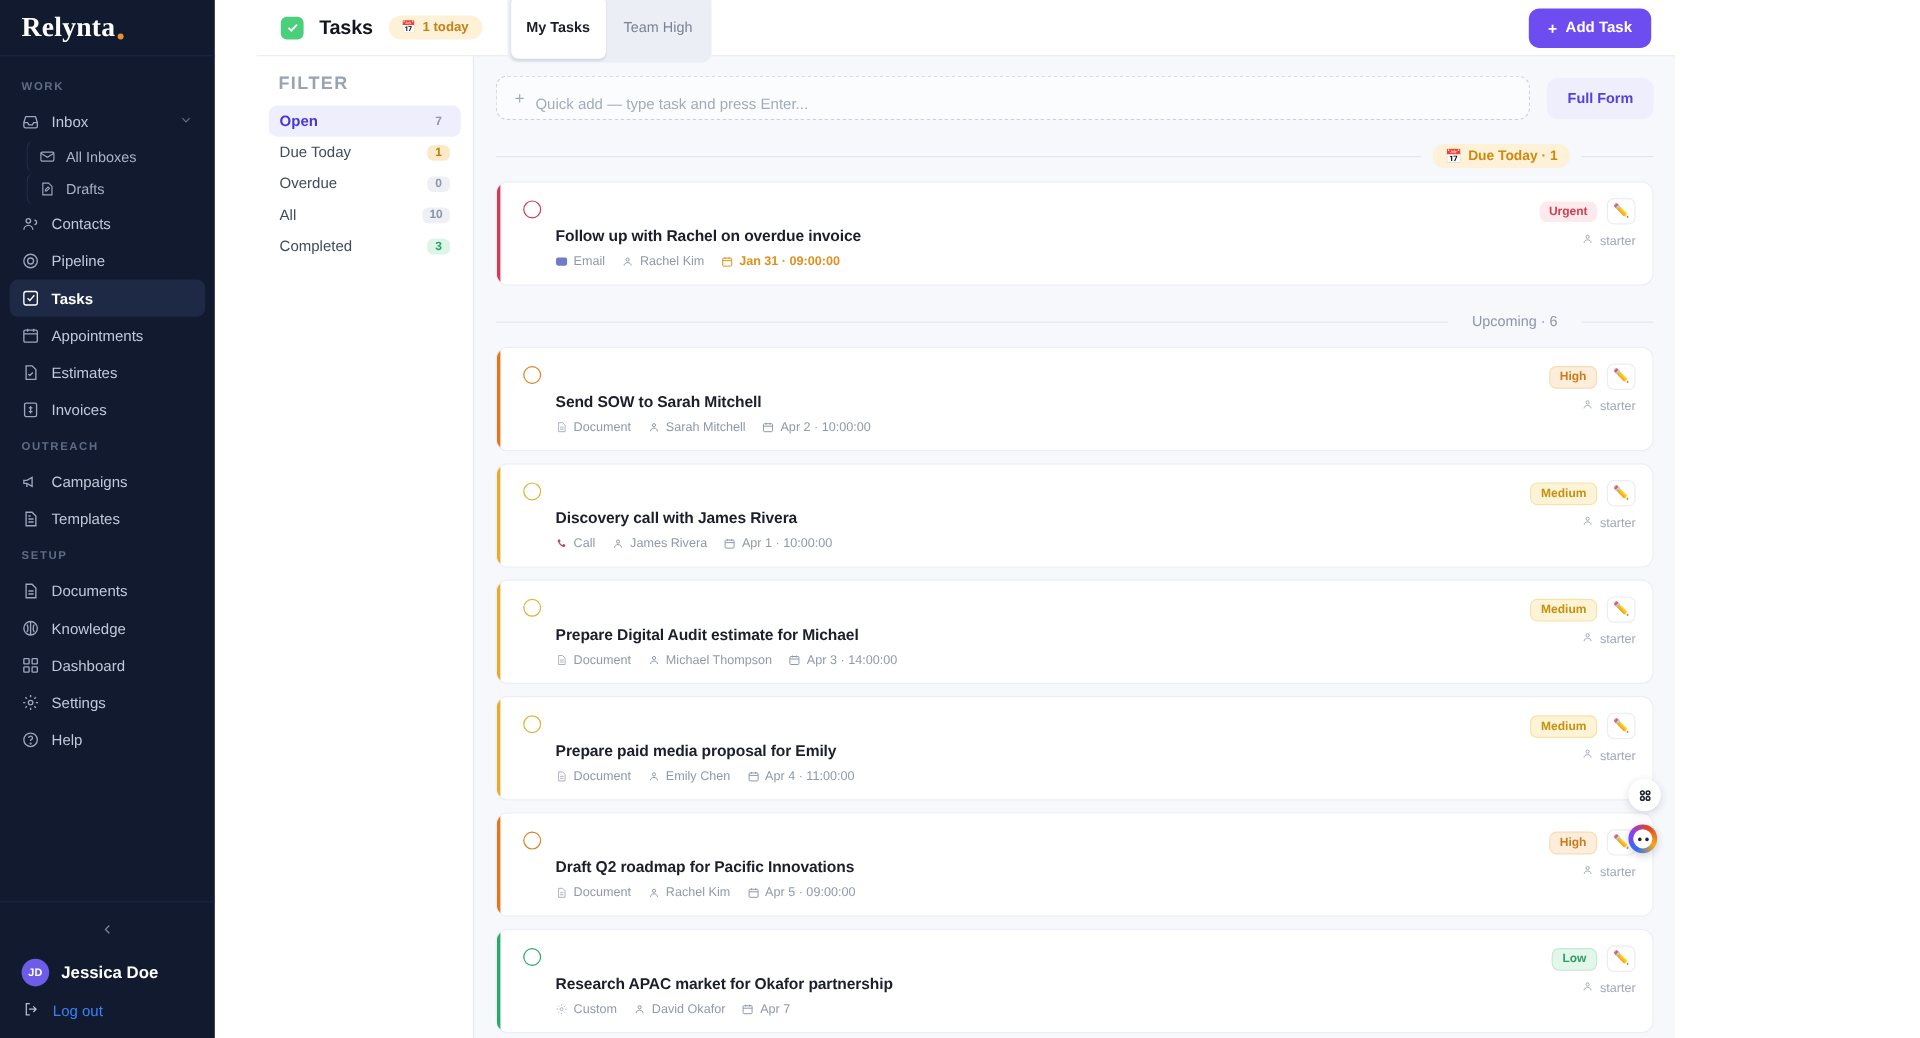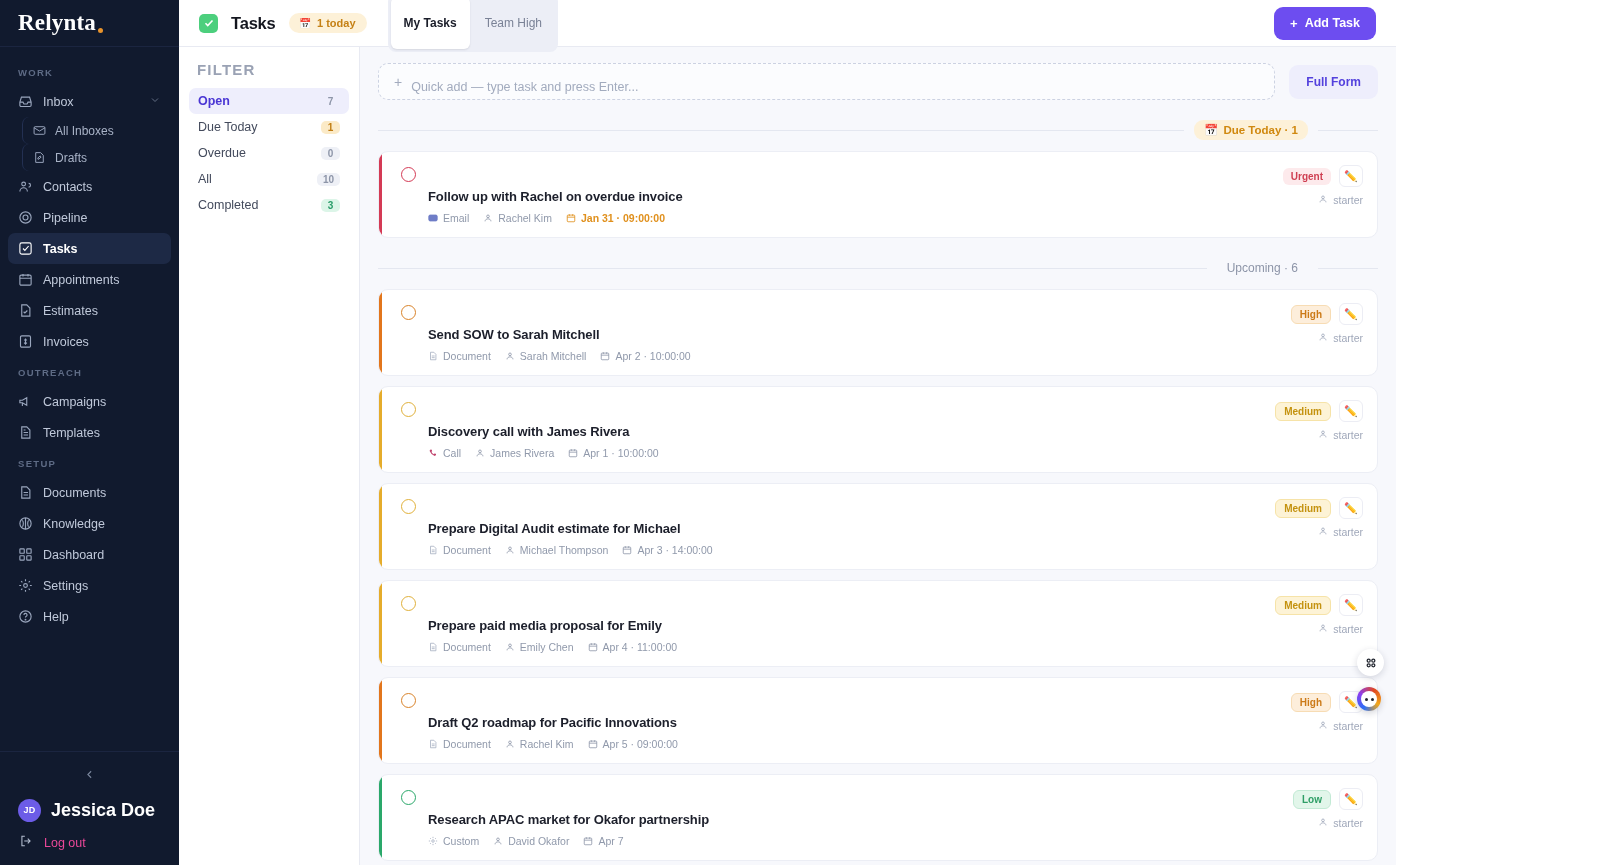--- a/index.html
+++ b/index.html
@@ -2,21 +2,21 @@
 <html><head>
 <meta charset="utf-8">
 <style>
   * { box-sizing: border-box; margin: 0; padding: 0; }
   html, body {
     width: 1600px; height: 865px;
     font-family: "Liberation Sans", sans-serif;
     background: #ffffff;
     overflow: hidden;
   }
-  #app { display: flex; width: 1396px; height: 865px; }
+  #app { display: flex; width: 1396px; height: 865px; gap: 35px; }
 
   
   .sidebar {
     width: 179px; height: 865px; flex: 0 0 179px;
     background: #111a2e; color: #c7cfdd;
     display: flex; flex-direction: column;
     position: relative;
   }
   .logo-wrap {
     height: 47px; display: flex; align-items: center;
@@ -59,22 +59,22 @@
 
   .collapse-row { height: 26px; display:flex; align-items:center; justify-content:center; }
   .collapse-btn { color:#7b879e; font-size: 13px; cursor: pointer; line-height: 1; }
   .sidebar-foot { border-top: 1px solid #1b2540; padding: 10px 0 14px 0; }
   .user-row { display:flex; align-items:center; gap:10px; padding: 6px 18px 0 18px; height: 38px; cursor: pointer; }
   .avatar {
     width: 23px; height: 23px; border-radius: 50%;
     background: #6c5ce7; color:#fff; font-size: 9px; font-weight: 700;
     display:flex; align-items:center; justify-content:center; letter-spacing:.3px;
   }
-  .user-name { font-size: 18px; color:#ffffff; font-weight: 600; text-align: right; }
-  .logout-row { display:flex; align-items:center; gap:11px; padding: 8px 18px 0 19px; font-size:12.5px; color:#ec4899; cursor:pointer; }
+  .user-name { font-size: 14px; color:#ffffff; font-weight: 600; text-align: right; }
+  .logout-row { display:flex; align-items:center; gap:11px; padding: 8px 18px 0 19px; font-size:12.5px; color:#3b82f6; cursor:pointer; }
   .logout-row svg { width: 14px; height: 14px; }
 
   
   .main { flex: 1 1 auto; display: flex; flex-direction: column; background:#f7f8fc; min-width: 0; }
 
   .topbar {
     height: 47px; background:#ffffff; border-bottom:1px solid #e8eaf2;
     display:flex; align-items:center; padding: 0 20px 0 20px; gap: 13px;
   }
   .app-tile {

